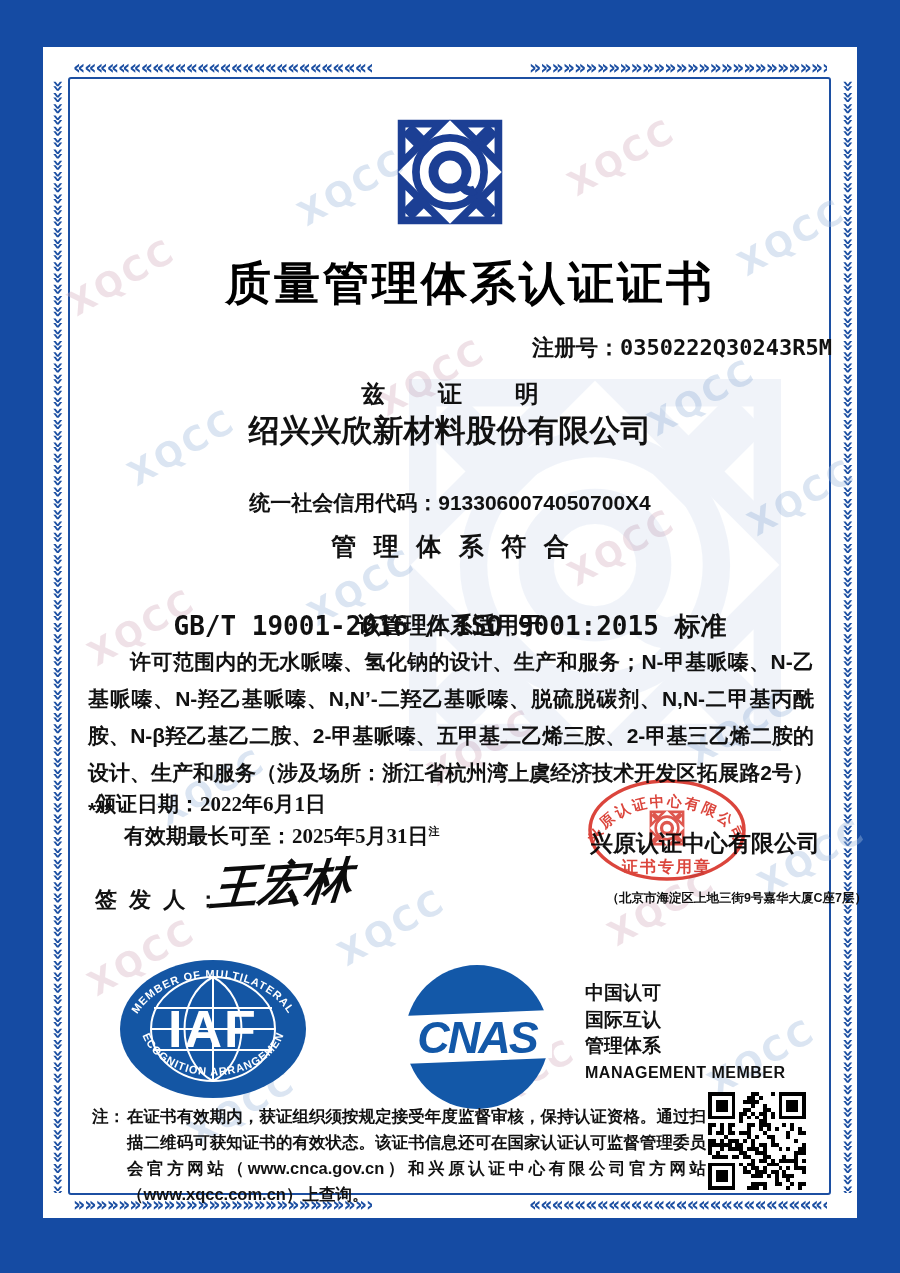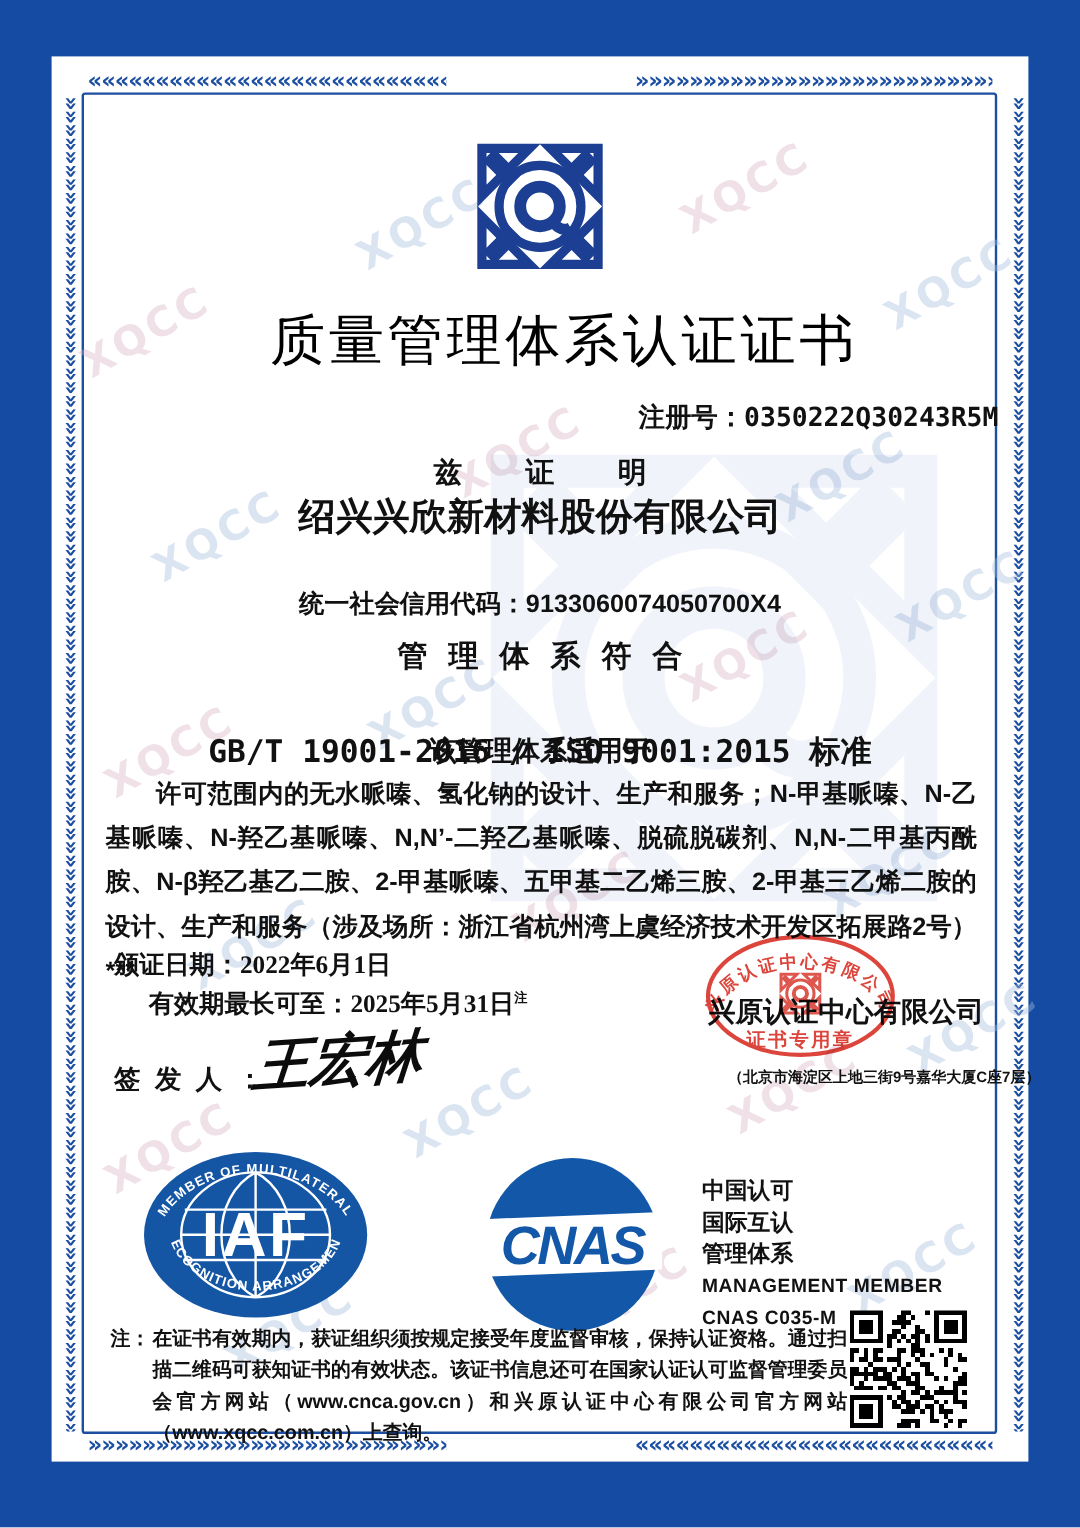--- a/index.html
+++ b/index.html
@@ -30,21 +30,21 @@
   .wm-p { color:rgba(214,176,192,0.38); }
   .wm-b { color:rgba(164,190,222,0.40); }
   .big-wm { position:absolute; left:317px; top:283px; width:470px; height:470px;
             color:#3a6ab8; opacity:0.07; pointer-events:none; }
 
   .abs { position:absolute; }
   .ctr { left:0; width:100%; text-align:center; }
 
   .logo { left:341px; top:56px; width:132px; height:138px; color:#1c3f94; }
 
-  .title { top:206px; font-size:46px; font-weight:normal; letter-spacing:3px; color:#000;padding-left:40px; }
+  .title { top:206px; font-size:46px; font-weight:bold; letter-spacing:3px; color:#000;padding-left:40px; }
 
   .reg-line { top:286px; right:25px; font-size:22px; font-weight:bold; }
   .reg-num  { font-family:"DejaVu Sans Mono","Liberation Mono",monospace; font-weight:bold; }
 
   .hereby  { top:331px; font-size:24px; font-weight:bold; letter-spacing:2.2em; text-indent:2.2em; }
   .company { top:363px; font-size:31px; font-weight:bold; }
   .addr    { top:412px; font-size:21px; font-weight:600; }
   .credit  { top:442px; font-size:21px; font-weight:600; }
   .conform { top:483px; font-size:25px; font-weight:bold; letter-spacing:0.7em; text-indent:0.7em; }
   .standard{ top:518px; font-size:26px; font-weight:bold;
@@ -202,21 +202,20 @@
       <circle cx="75" cy="75" r="72" fill="#1358a8"></circle>
       <polygon points="0,54 150,48 150,96 0,102" fill="#ffffff"></polygon>
       <text x="75" y="91" font-size="45" font-weight="bold" font-style="italic" fill="#1358a8" text-anchor="middle" style="letter-spacing:-2px">CNAS</text>
     </svg>
 
     <div class="abs cnas-text">
       <div class="zh">中国认可</div>
       <div class="zh">国际互认</div>
       <div class="zh">管理体系</div>
       <div class="en">MANAGEMENT MEMBER</div>
-      <div class="en">CNAS C035-M</div>
     </div>
 
     <div class="abs footnote">
       <span class="note-label">注：</span>
       <div class="note-text">在证书有效期内，获证组织须按规定接受年度监督审核，保持认证资格。通过扫描二维码可获知证书的有效状态。该证书信息还可在国家认证认可监督管理委员会官方网站（www.cnca.gov.cn）和兴原认证中心有限公司官方网站（www.xqcc.com.cn）上查询。</div>
     </div>
 
     <svg class="abs qr" id="qr-svg" viewBox="0 0 25 25" shape-rendering="crispEdges" fill="#000">
         <rect x="0" y="0" width="1" height="1"></rect>
         <rect x="1" y="0" width="1" height="1"></rect>

